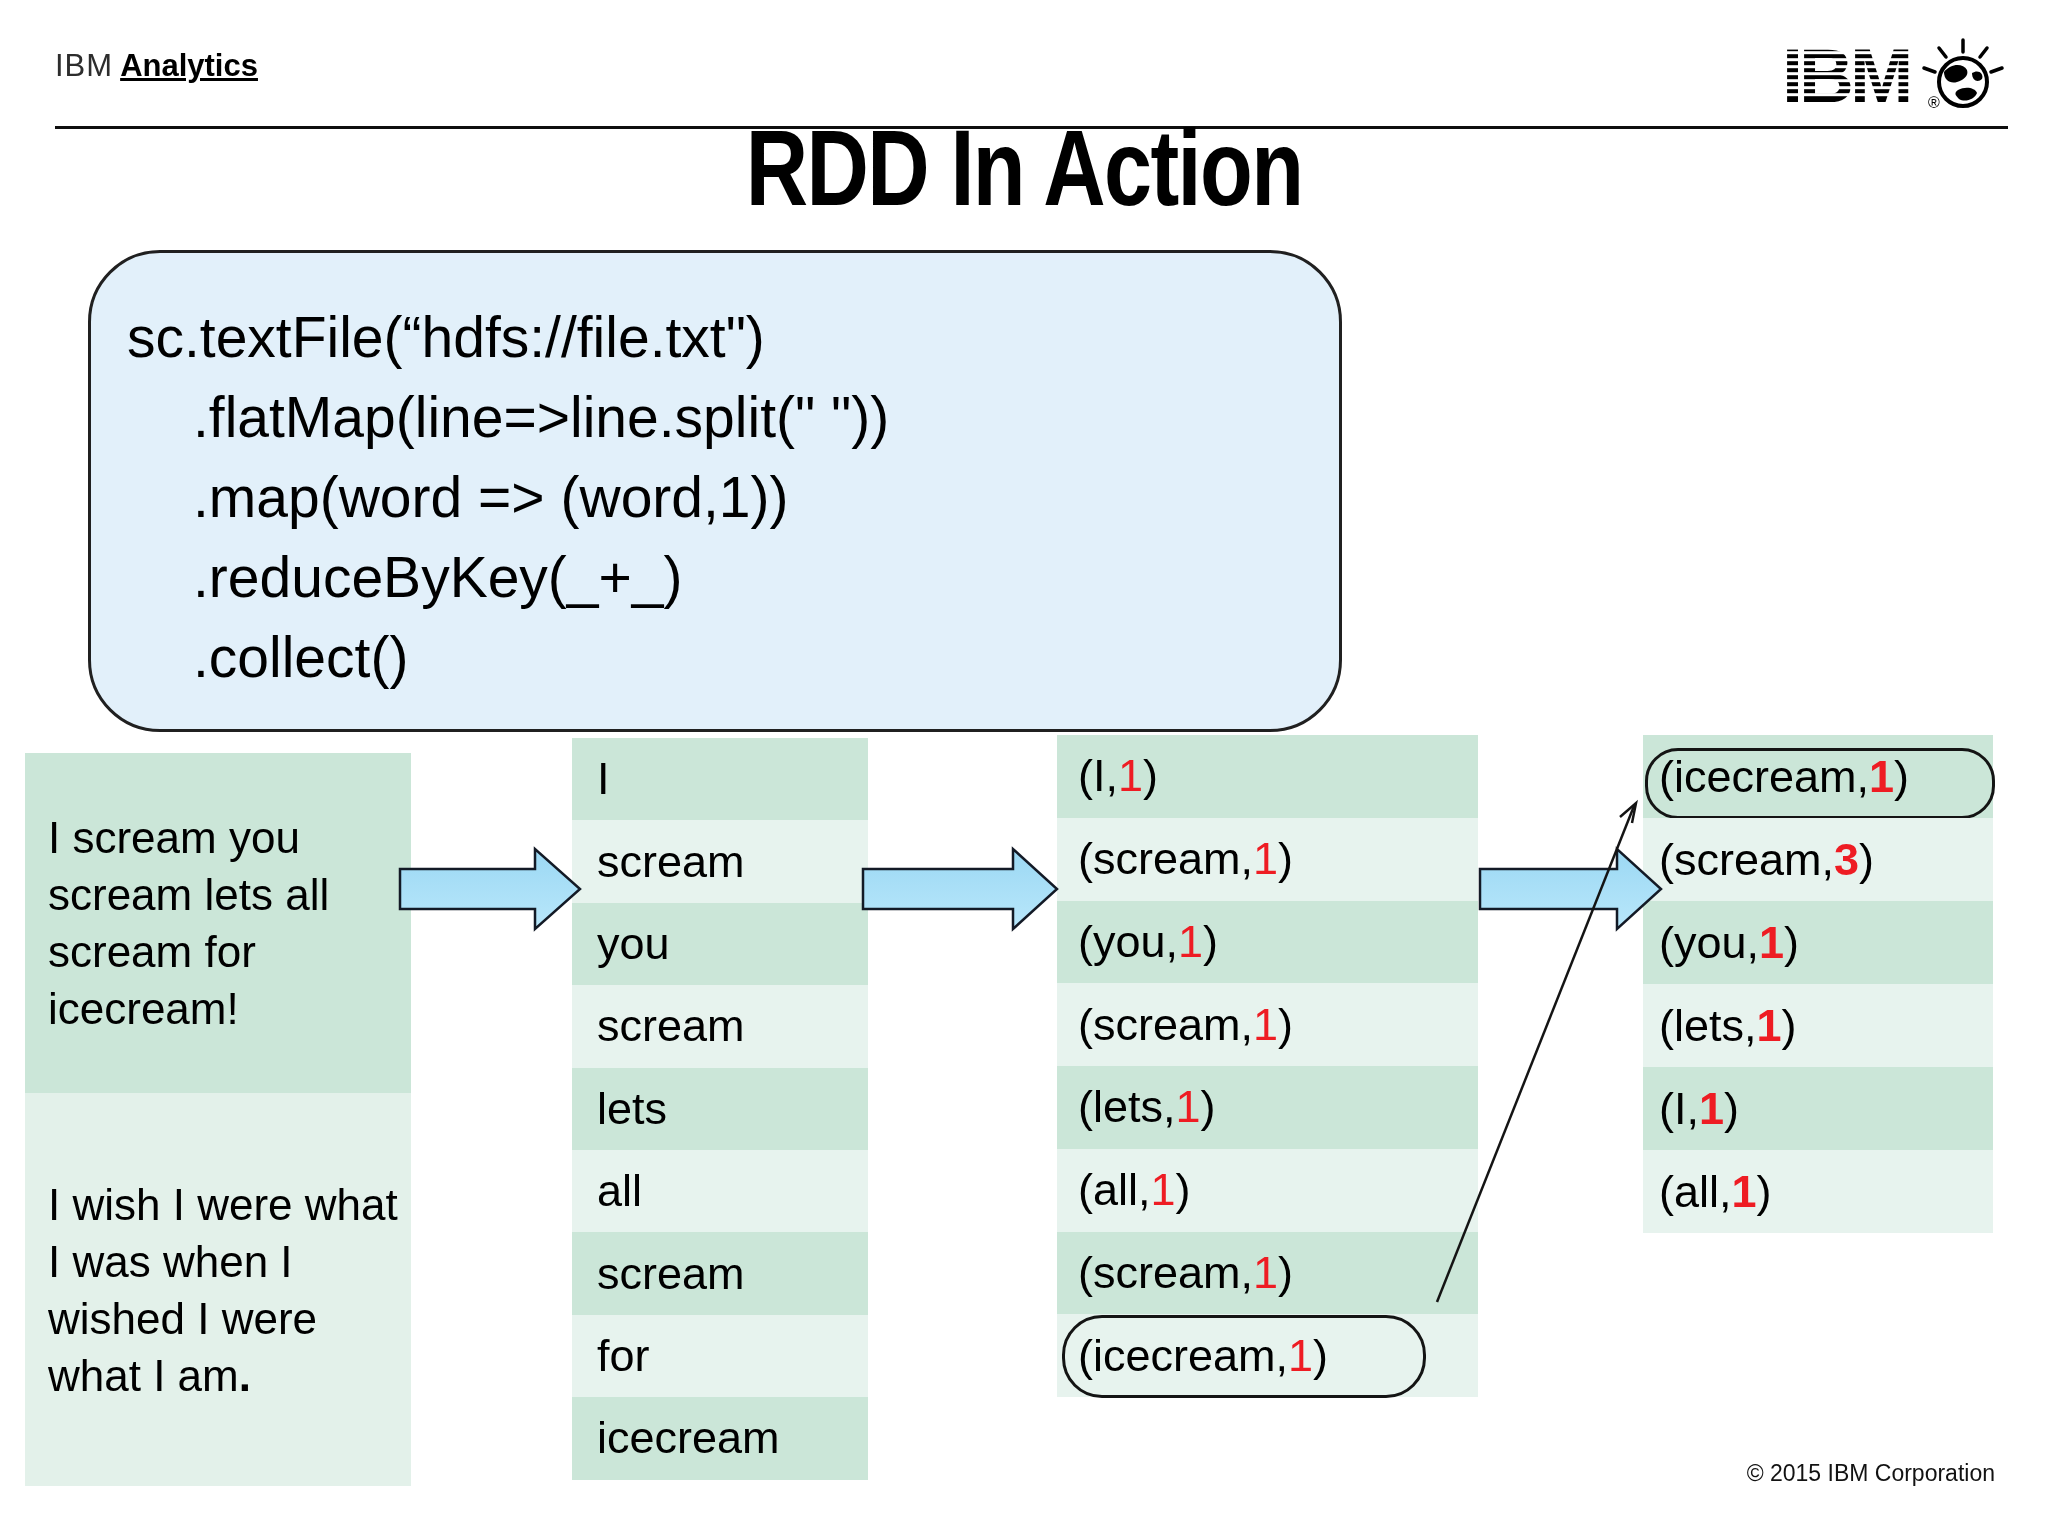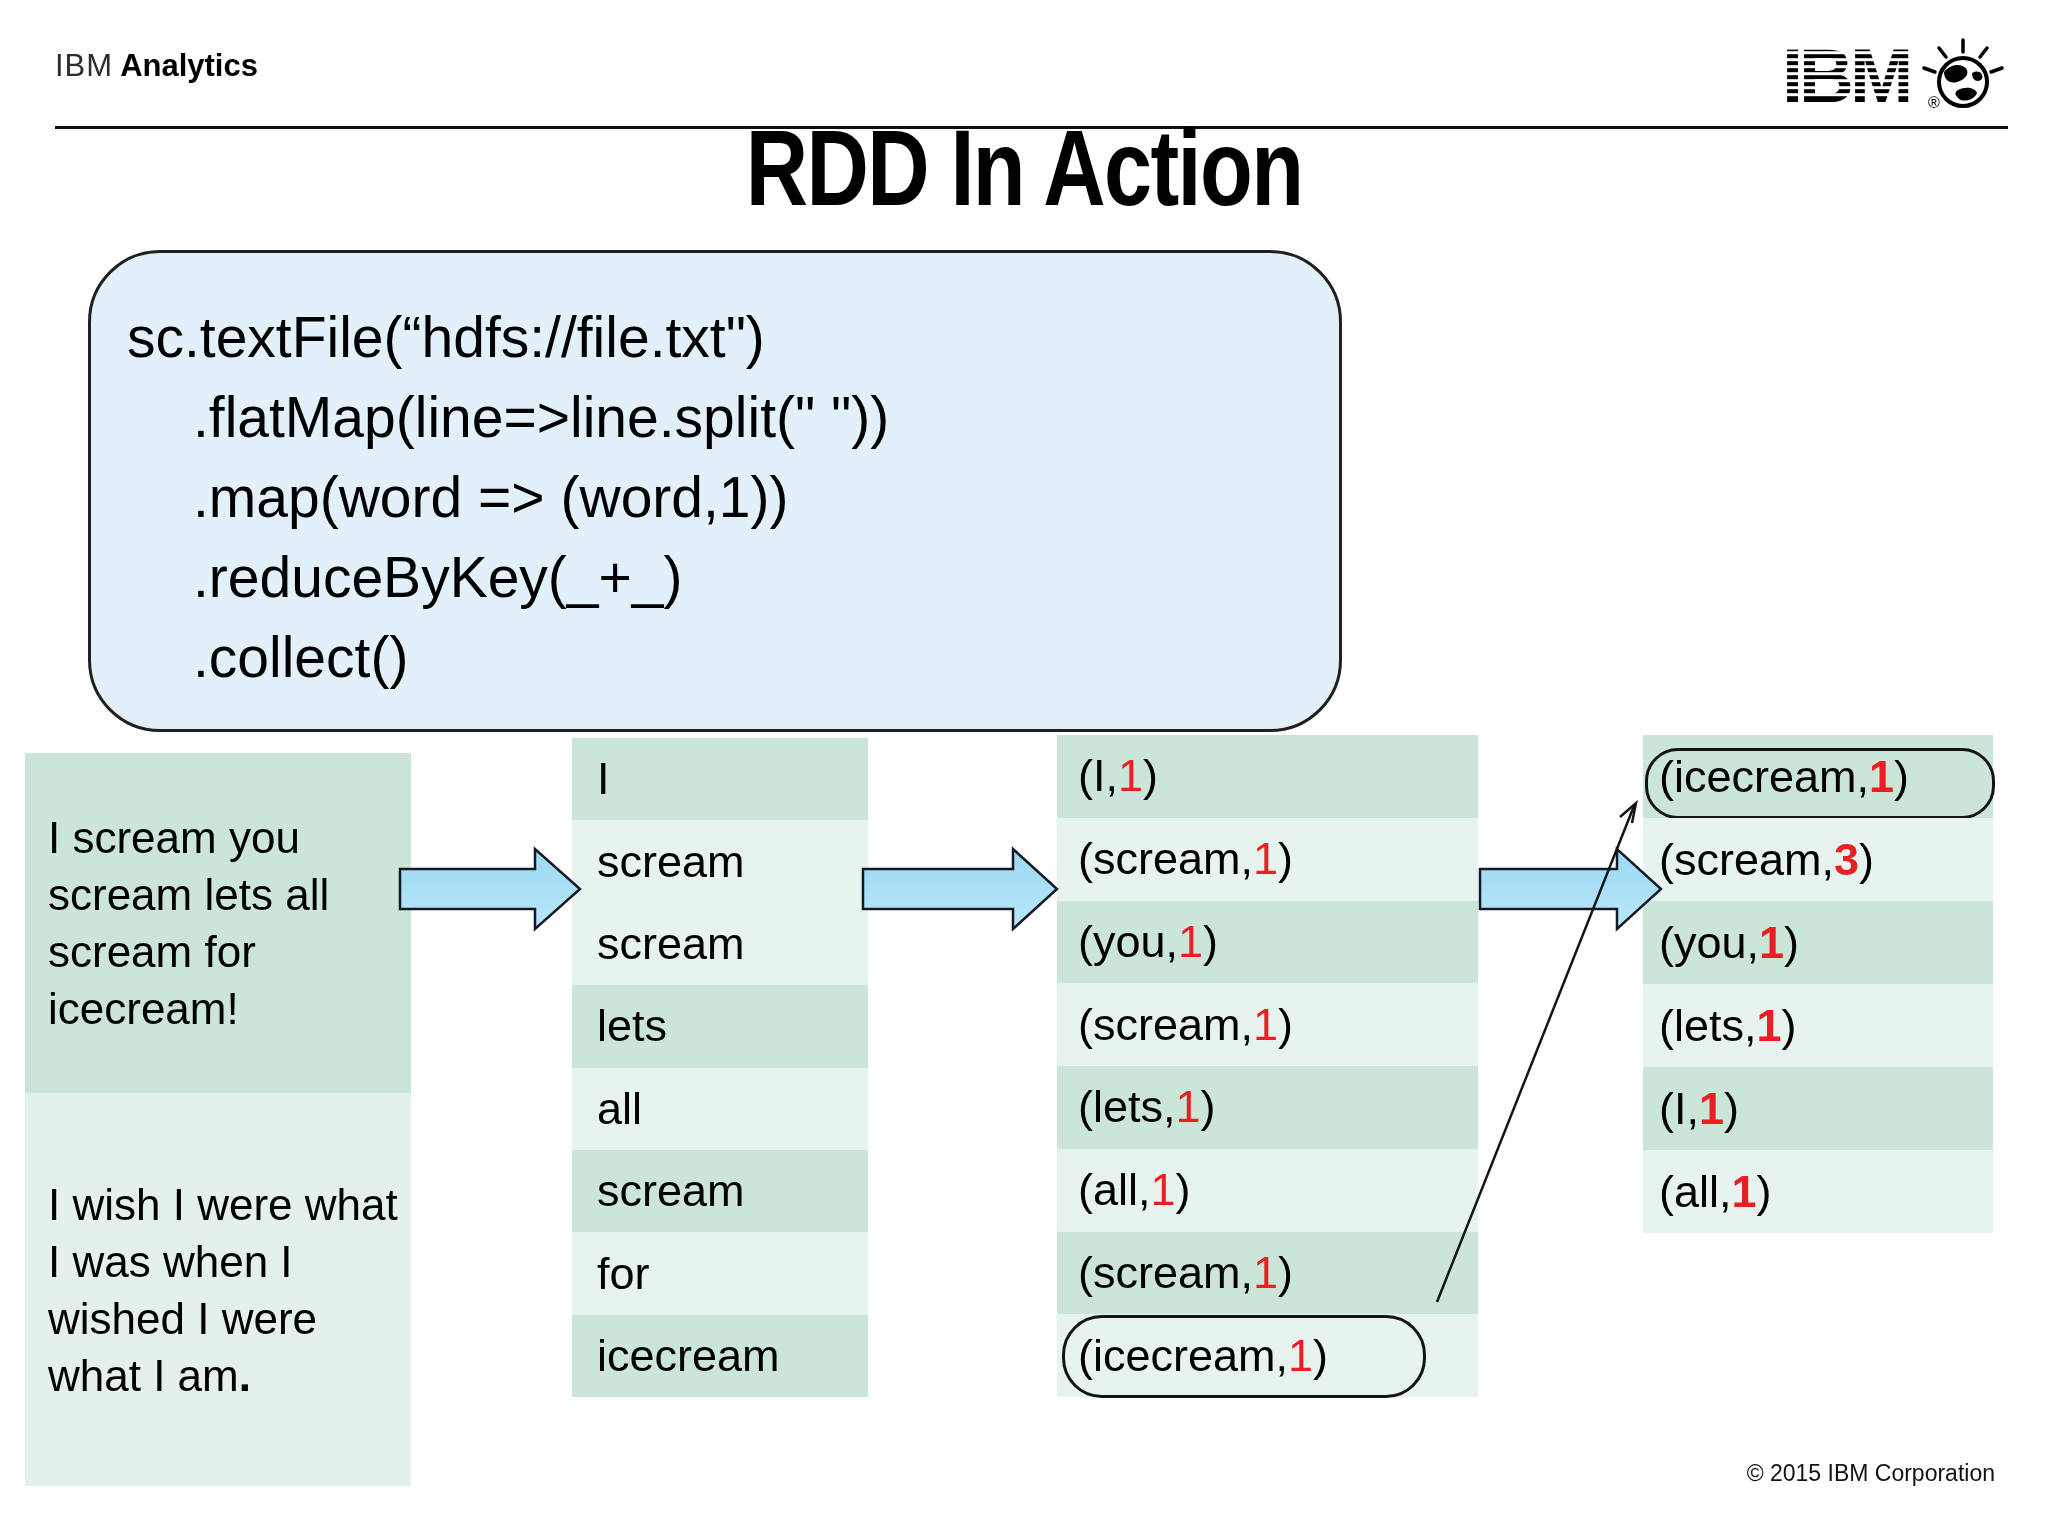--- a/index.html
+++ b/index.html
@@ -3,21 +3,21 @@
 <meta charset="utf-8">
 <style>
   html,body{margin:0;padding:0;background:#ffffff;}
   .slide{
     position:relative;width:2048px;height:1536px;background:#ffffff;
     font-family:"Liberation Sans",sans-serif;color:#000;overflow:hidden;
   }
   
   .brand{position:absolute;left:55px;top:48px;font-size:31px;white-space:nowrap;}
   .brand .light{font-weight:400;color:#2d2d2d;letter-spacing:1px;}
-  .brand .bold{font-weight:700;margin-left:7px;letter-spacing:0;}
+  .brand .bold{font-weight:700;margin-left:7px;letter-spacing:0;text-decoration:underline;}
   .rule{position:absolute;left:55px;top:126px;width:1953px;height:3px;background:#0e0e0e;}
   .logo{position:absolute;left:1778px;top:36px;width:262px;height:92px;}
   
   .title{
     position:absolute;left:0;top:112px;width:100%;text-align:center;
     font-size:108px;font-weight:700;letter-spacing:-2px;line-height:112px;
     transform:scaleX(.8);transform-origin:50% 50%;
   }
   
   .codebox{
@@ -110,20 +110,21 @@
   <div class="inblock" id="input-block-1">
     <div><span>I scream you scream lets all scream for icecream!</span><b></b></div>
   </div>
   <div class="inblock" id="input-block-2">
     <div><span>I wish I were what I was when I wished I were what I am</span><b>.</b></div>
   </div>
 
   <div class="listcol" id="words-col">
       <div class="cell dark"><span>I</span></div>
       <div class="cell light"><span>scream</span></div>
+      <div class="cell dark"><span>you</span></div>
       <div class="cell light"><span>scream</span></div>
       <div class="cell dark"><span>lets</span></div>
       <div class="cell light"><span>all</span></div>
       <div class="cell dark"><span>scream</span></div>
       <div class="cell light"><span>for</span></div>
       <div class="cell dark"><span>icecream</span></div>
     </div>
 
   <div class="listcol" id="pairs-col">
       <div class="cell dark"><span>(I,</span><span class="num">1</span><span>)</span></div>

